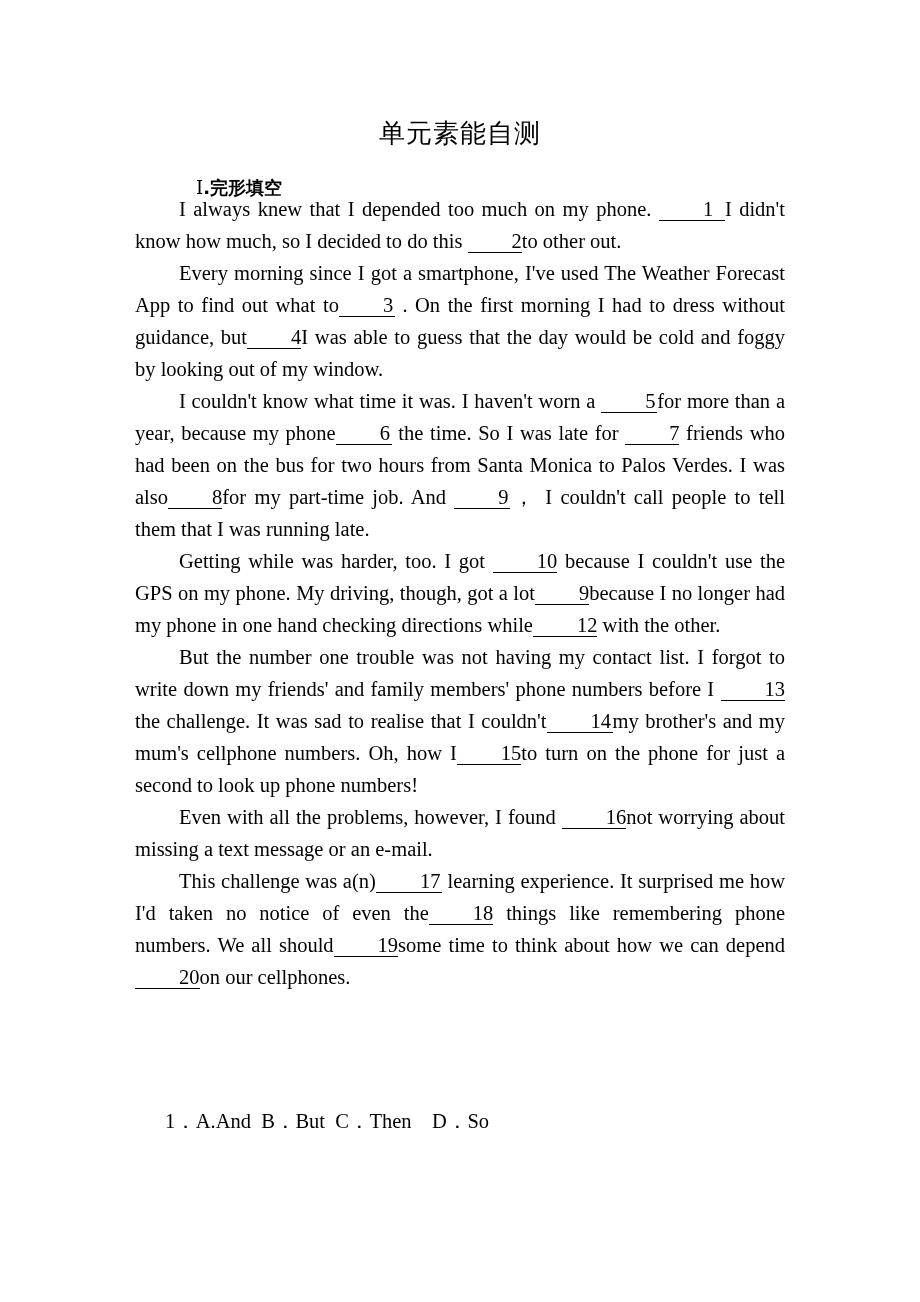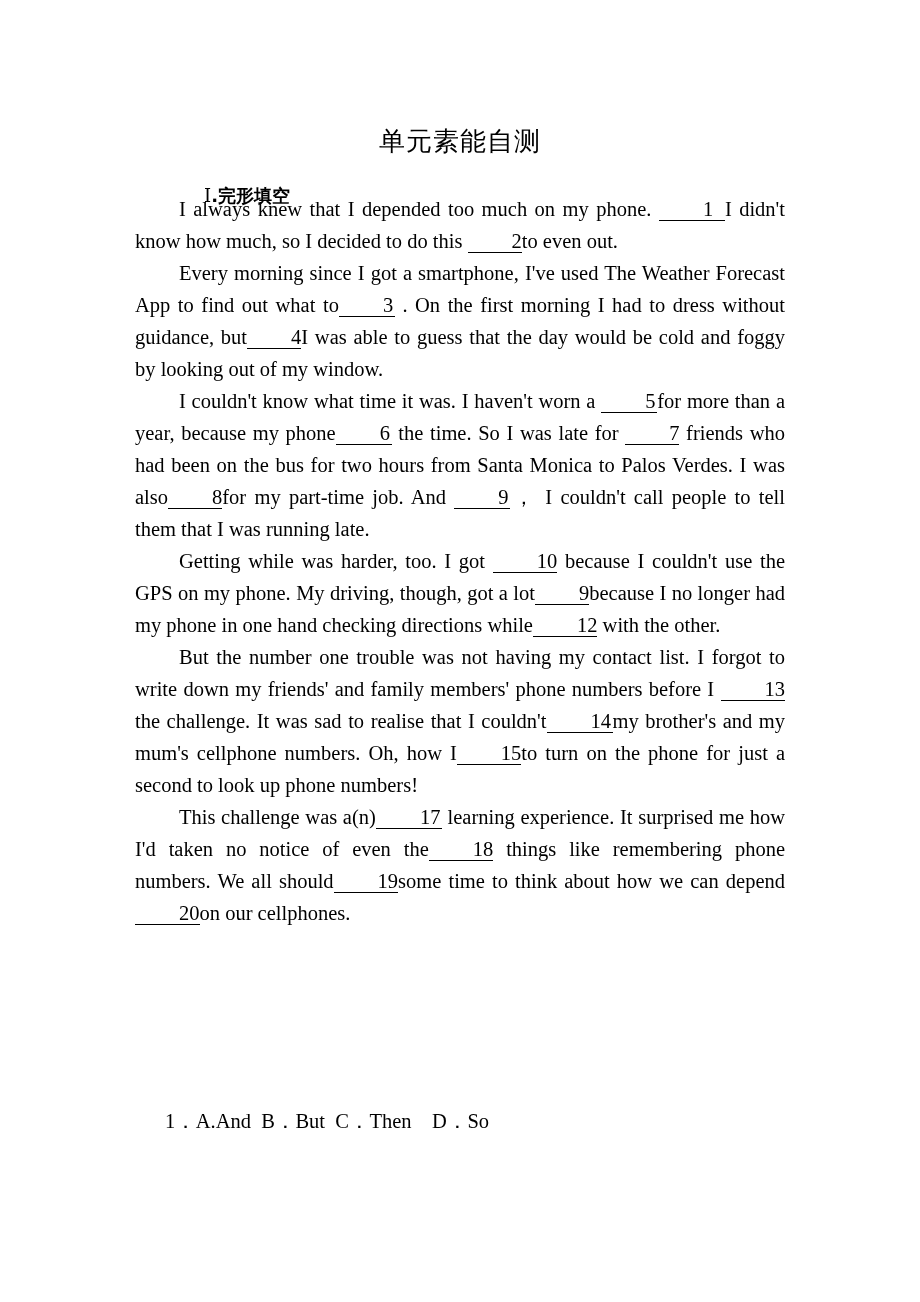--- a/index.html
+++ b/index.html
@@ -14,21 +14,21 @@
     font-family: "Liberation Serif", "DejaVu Serif", serif;
     color: #000000;
     overflow: hidden;
   }
   .page {
     position: absolute;
     left: 0; top: 0;
     width: 920px;
     height: 1302px;
     box-sizing: border-box;
-    padding: 16px;
+    padding: 8px;
   }
 
   
   .doc-title {
     text-align: center;
     font-family: "DejaVu Serif", "Liberation Serif", serif;
     font-size: 26px;
     line-height: 34px;
     letter-spacing: 1px;
     margin: 0;
@@ -118,25 +118,26 @@
 
 <div class="page">
 
   <h1 class="doc-title">单元素能自测</h1>
 
   <div class="section-heading">
     <span class="roman">Ⅰ</span><span>.完形填空</span>
   </div>
 
   <div class="passage" id="passage-container">
-      <p class="para"><span>I always knew that I depended too much on my phone. </span><span class="blank w-lg">1</span><span>I didn't know how much, so I decided to do this </span><span class="blank w-sm">2</span><span>to even out.</span></p>
+      <p class="para"><span>I always knew that I depended too much on my phone. </span><span class="blank w-lg">1</span><span>I didn't know how much, so I decided to do this </span><span class="blank w-sm">2</span><span>to other out.</span></p>
       <p class="para"><span>Every morning since I got a smartphone, I've used The Weather Forecast App to find out what to</span><span class="blank w-md">3</span><span> . On the first morning I had to dress without guidance, but</span><span class="blank w-sm">4</span><span>I was able to guess that the day would be cold and foggy by looking out of my window.</span></p>
       <p class="para"><span>I couldn't know what time it was. I haven't worn a </span><span class="blank w-md">5</span><span>for more than a year, because my phone</span><span class="blank w-md">6</span><span> the time. So I was late for </span><span class="blank w-sm">7</span><span> friends who had been on the bus for two hours from Santa Monica to Palos Verdes. I was also</span><span class="blank w-sm">8</span><span>for my part-time job. And </span><span class="blank w-md">9</span><span>，  I couldn't call people to tell them that I was running late.</span></p>
       <p class="para"><span>Getting while was harder, too. I got </span><span class="blank w-md">10</span><span> because I couldn't use the GPS on my phone. My driving, though, got a lot</span><span class="blank w-sm">9</span><span>because I no longer had my phone in one hand checking directions while</span><span class="blank w-md">12</span><span> with the other.</span></p>
       <p class="para"><span>But the number one trouble was not having my contact list. I forgot to write down my friends' and family members' phone numbers before I </span><span class="blank w-md">13</span><span> the challenge. It was sad to realise that I couldn't</span><span class="blank w-lg">14</span><span>my brother's and my mum's cellphone numbers. Oh, how I</span><span class="blank w-md">15</span><span>to turn on the phone for just a second to look up phone numbers!</span></p>
+      <p class="para"><span>Even with all the problems, however, I found </span><span class="blank w-md">16</span><span>not worrying about missing a text message or an e-mail.</span></p>
       <p class="para"><span>This challenge was a(n)</span><span class="blank w-lg">17</span><span> learning experience. It surprised me how I'd taken no notice of even the</span><span class="blank w-md">18</span><span> things like remembering phone numbers. We all should</span><span class="blank w-md">19</span><span>some time to think about how we can depend</span><span class="blank w-sm">20</span><span>on our cellphones.</span></p>
     </div>
 
 
   <div class="questions" id="questions-container">
       <div class="question-row"><span>1．</span><span>A.And  B．But  C．Then    D．So</span></div>
     </div>
 
 </div>
 

